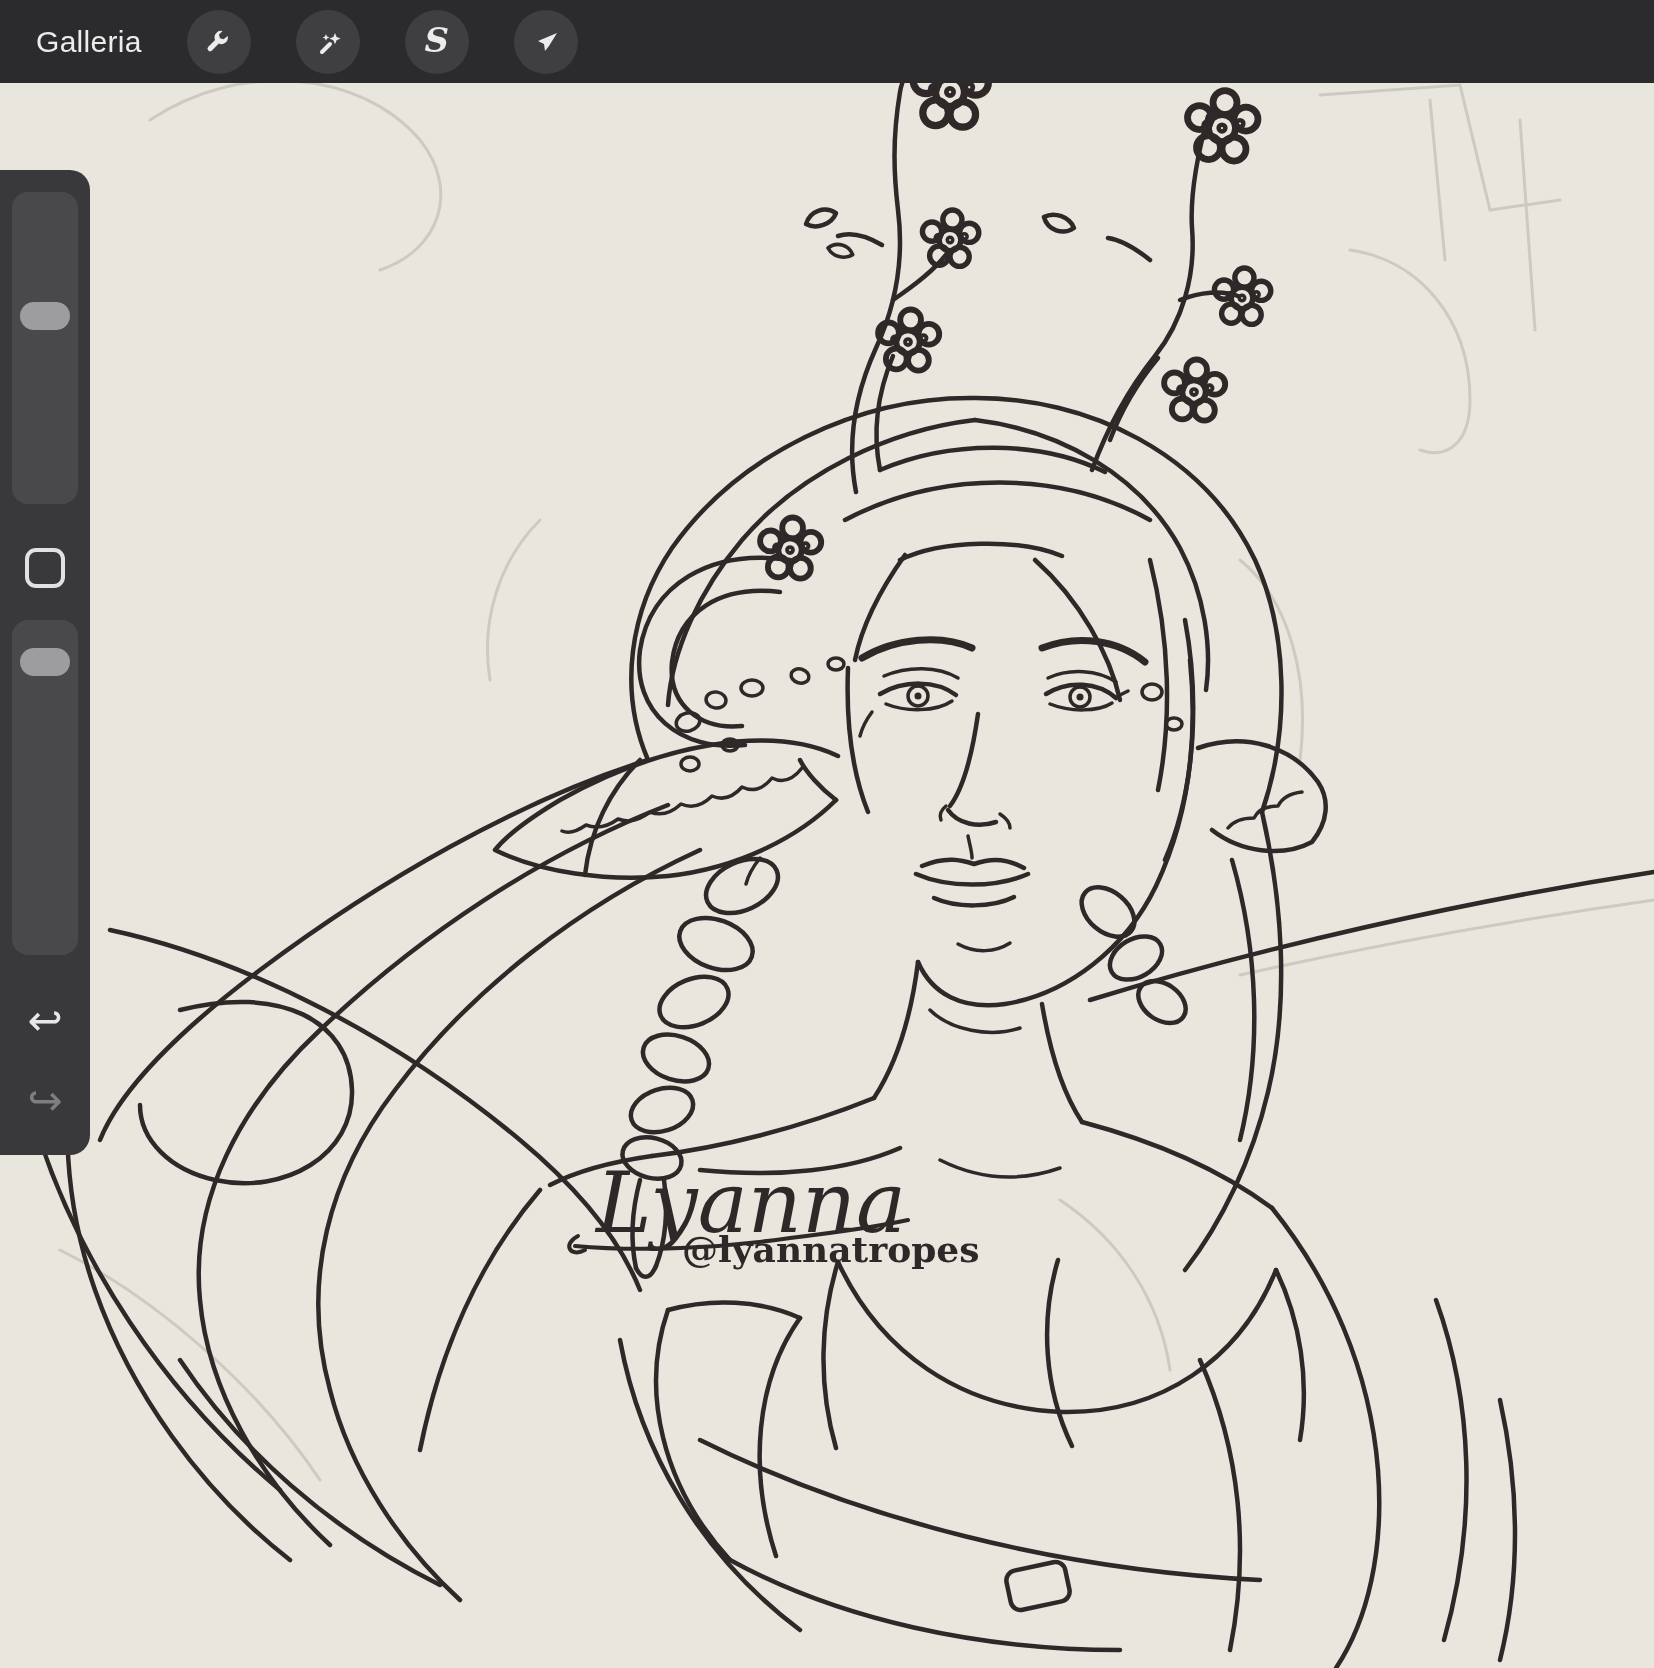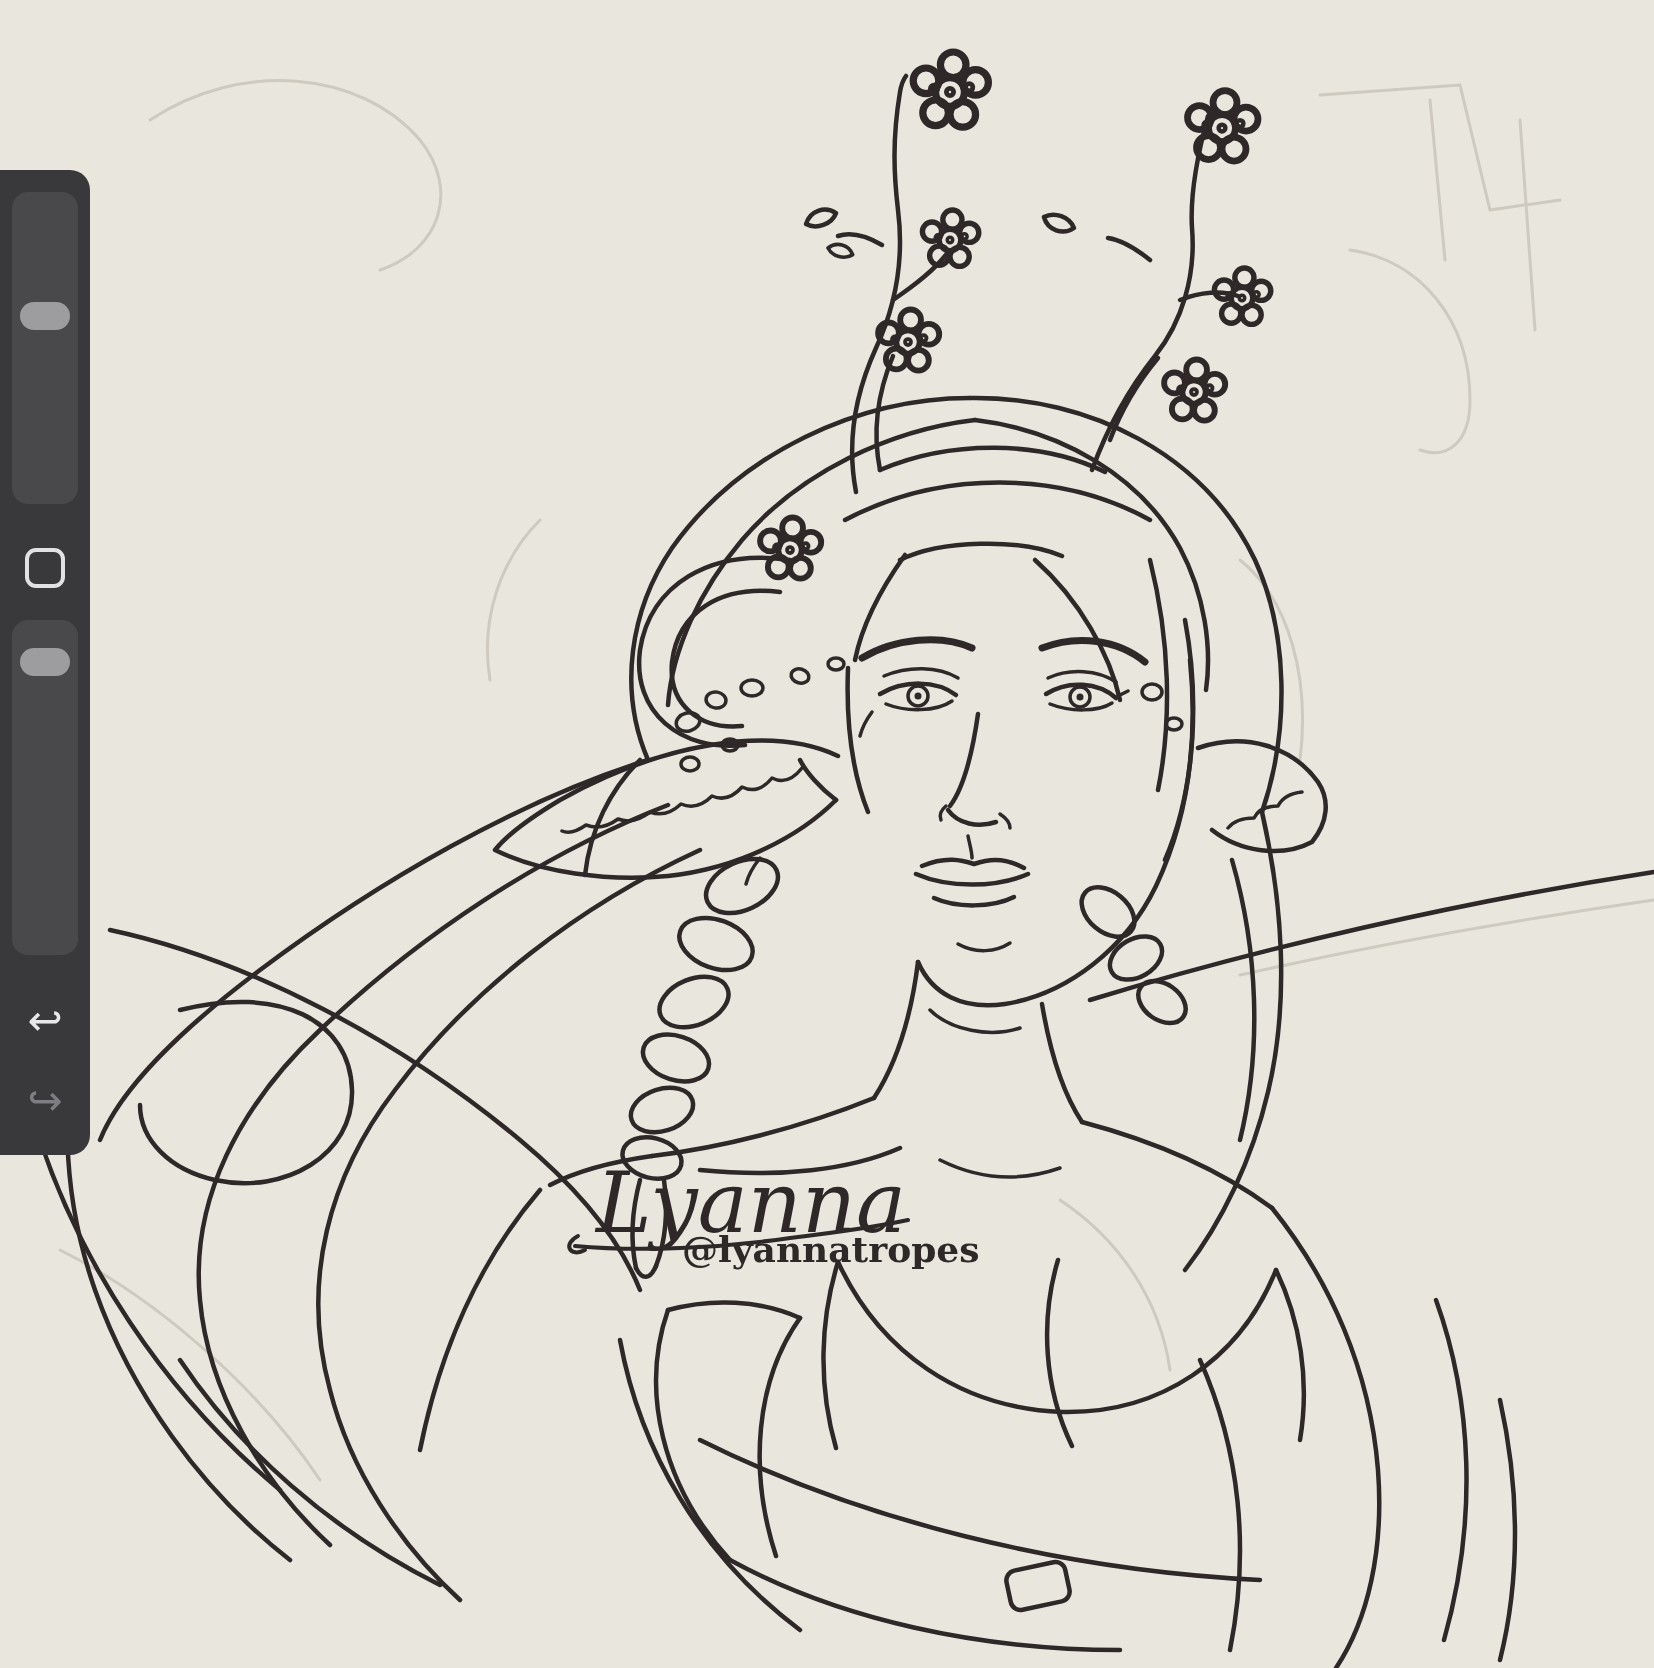--- a/index.html
+++ b/index.html
@@ -218,20 +218,47 @@
 
         <path d="M575,1246 C640,1252 720,1248 790,1238 C840,1232 880,1226 908,1220" style="stroke-width:4"></path>
         <path d="M585,1250 C570,1258 562,1244 578,1236" style="stroke-width:4"></path>
       </g>
 
       <text x="596" y="1232" class="sig-name">Lyanna</text>
       <text x="682" y="1262" class="sig-handle">@lyannatropes</text>
     </svg>
   </div>
 
+  <div class="topbar">
+    <div class="gallery-btn">Galleria</div>
+
+    <div class="tool-btn">
+      <svg width="28" height="28" viewBox="0 0 28 28">
+        <path d="M22.7,8.1 a6.5,6.5 0 0 1 -8.9,7.5 L7,22.4 a2.6,2.6 0 0 1 -3.7,-3.7 l6.8,-6.8 a6.5,6.5 0 0 1 7.5,-8.9 l-3.6,3.6 0.9,3.7 3.7,0.9 z" fill="#ececec"></path>
+      </svg>
+    </div>
+
+    <div class="tool-btn">
+      <svg width="28" height="28" viewBox="0 0 28 28">
+        <path d="M8,24 L16,16" stroke="#ececec" stroke-width="4" stroke-linecap="round" fill="none"></path>
+        <path d="M21,5 l1.6,4 4,1.6 -4,1.6 -1.6,4 -1.6,-4 -4,-1.6 4,-1.6 z" fill="#ececec"></path>
+        <path d="M12,6 l1,2.4 2.4,1 -2.4,1 -1,2.4 -1,-2.4 -2.4,-1 2.4,-1 z" fill="#ececec"></path>
+      </svg>
+    </div>
+
+    <div class="tool-btn">
+      <span class="s-glyph">S</span>
+    </div>
+
+    <div class="tool-btn">
+      <svg width="28" height="28" viewBox="0 0 28 28">
+        <path d="M25,5 L6,13 L12,16 L13,23 L17,18 Z" fill="#ececec"></path>
+      </svg>
+    </div>
+  </div>
 
   <div class="sidebar">
     <div class="track track1"></div>
     <div class="handle handle1"></div>
 
     <div class="modify-btn"></div>
 
     <div class="track track2"></div>
     <div class="handle handle2"></div>
 

